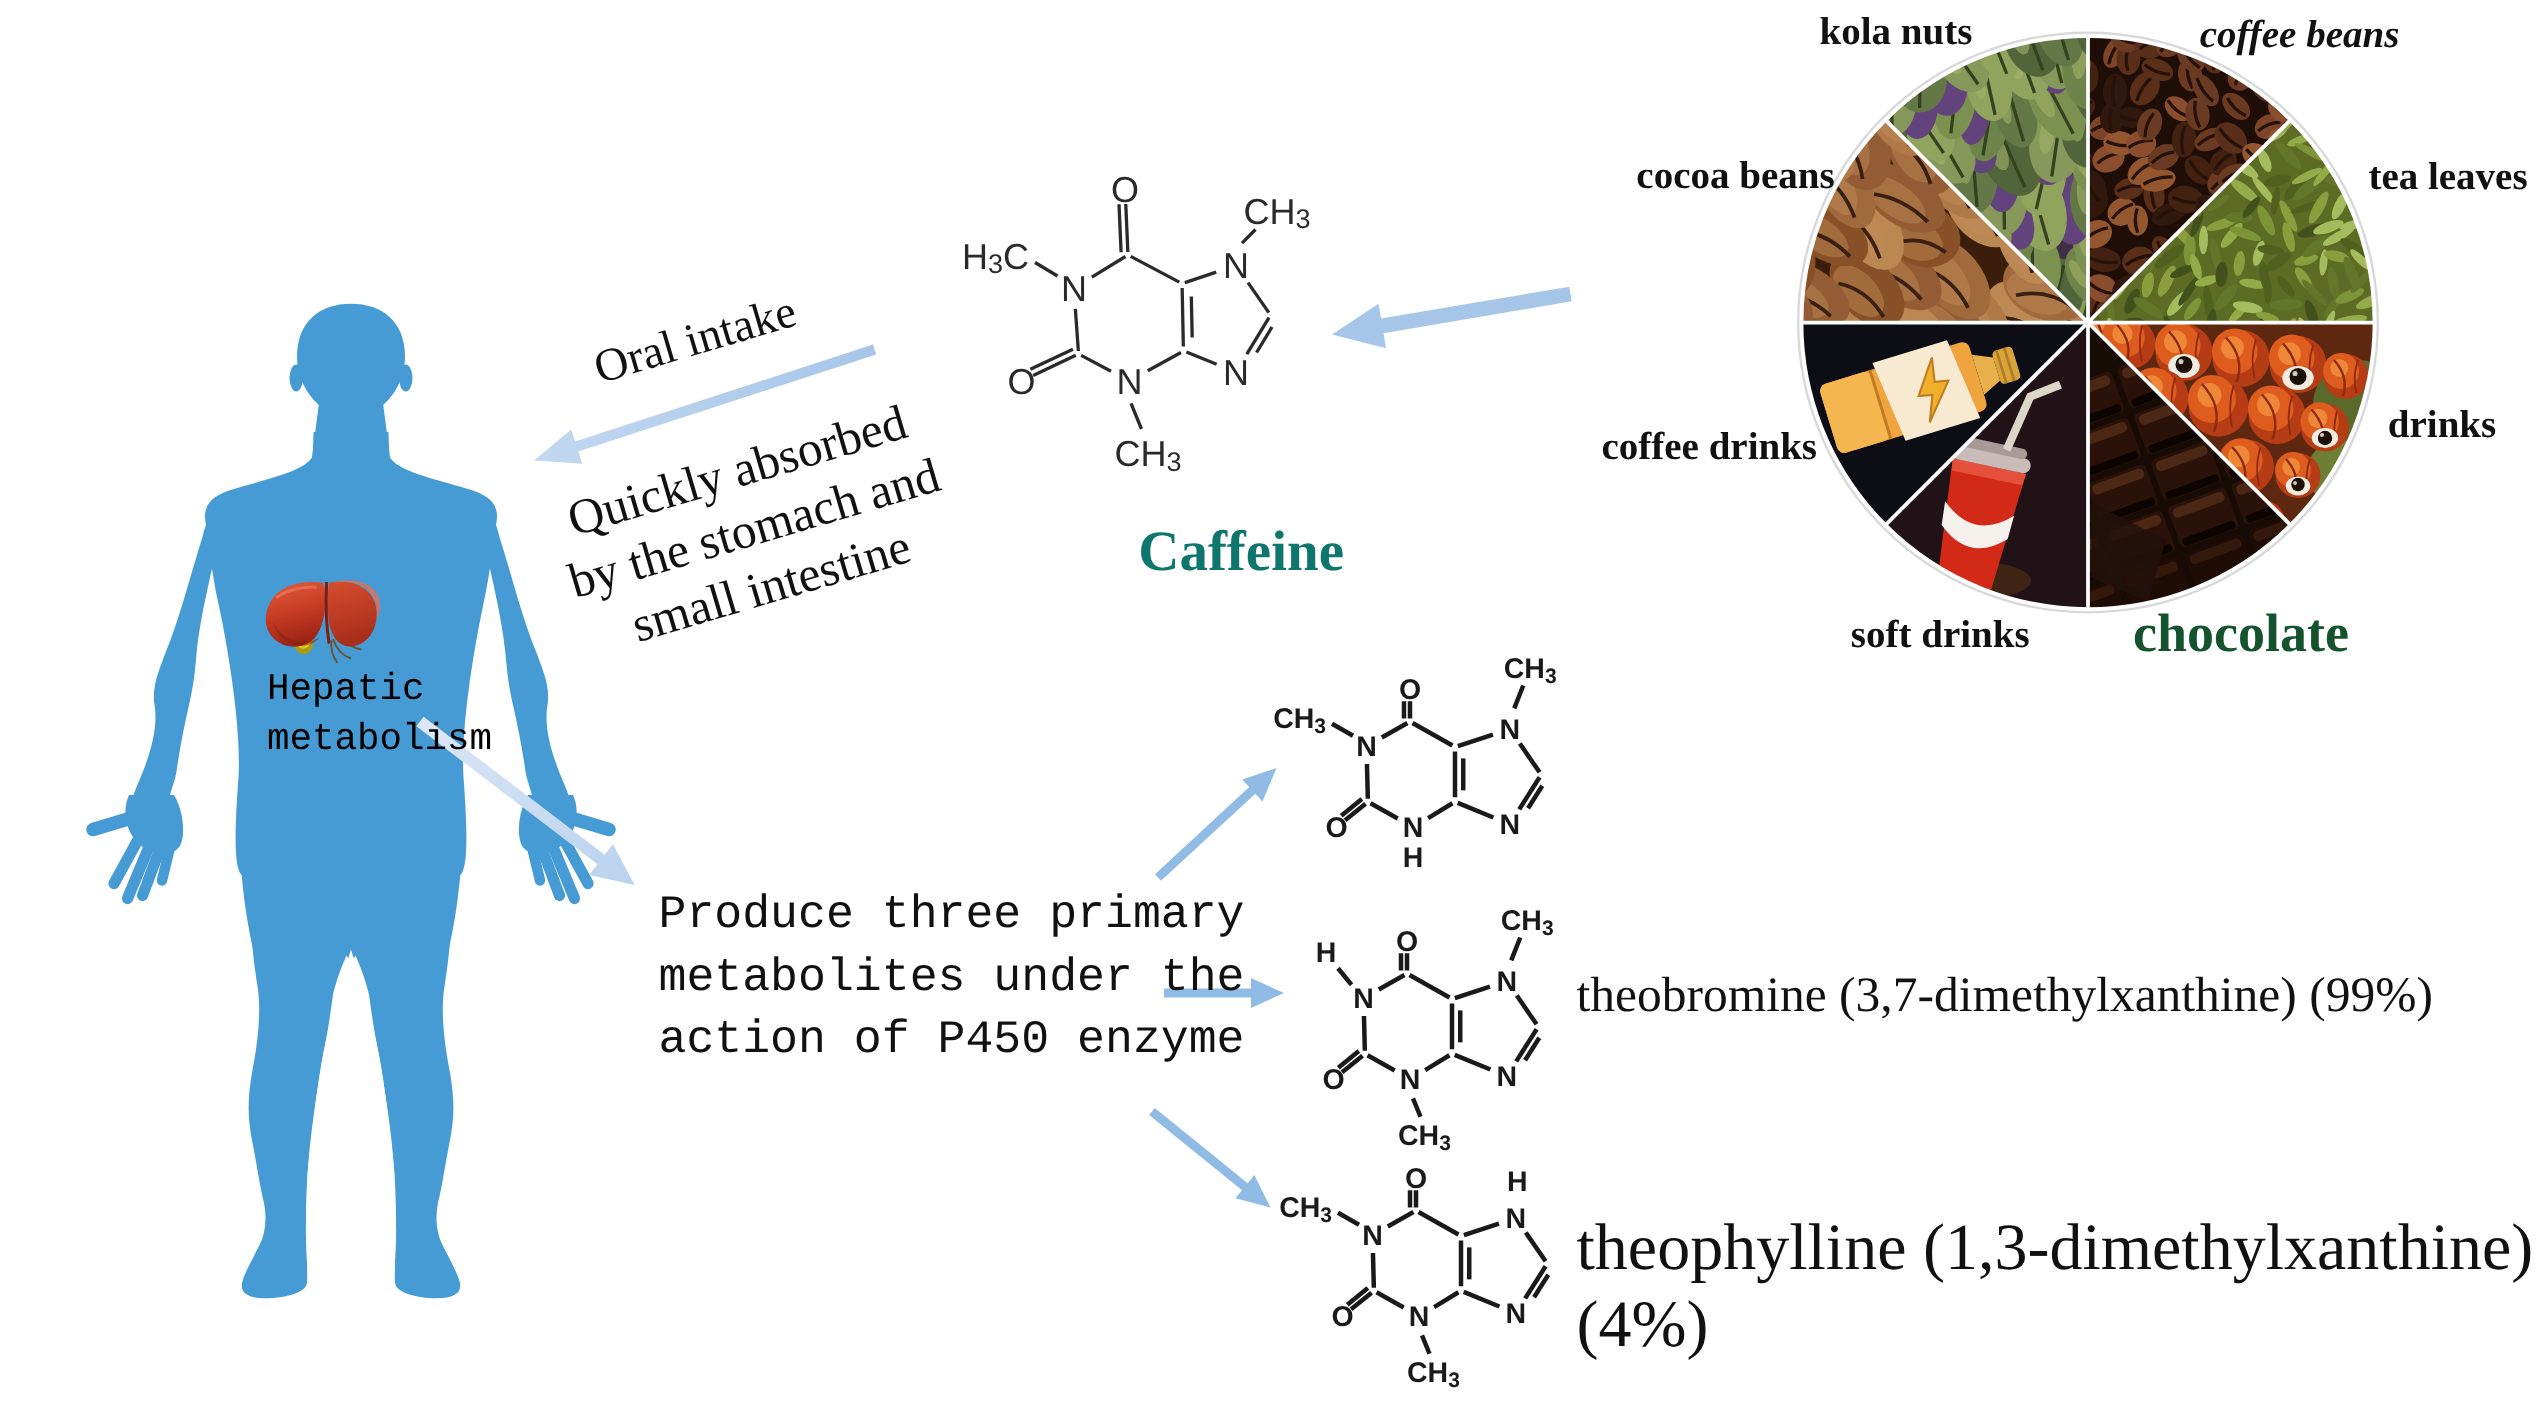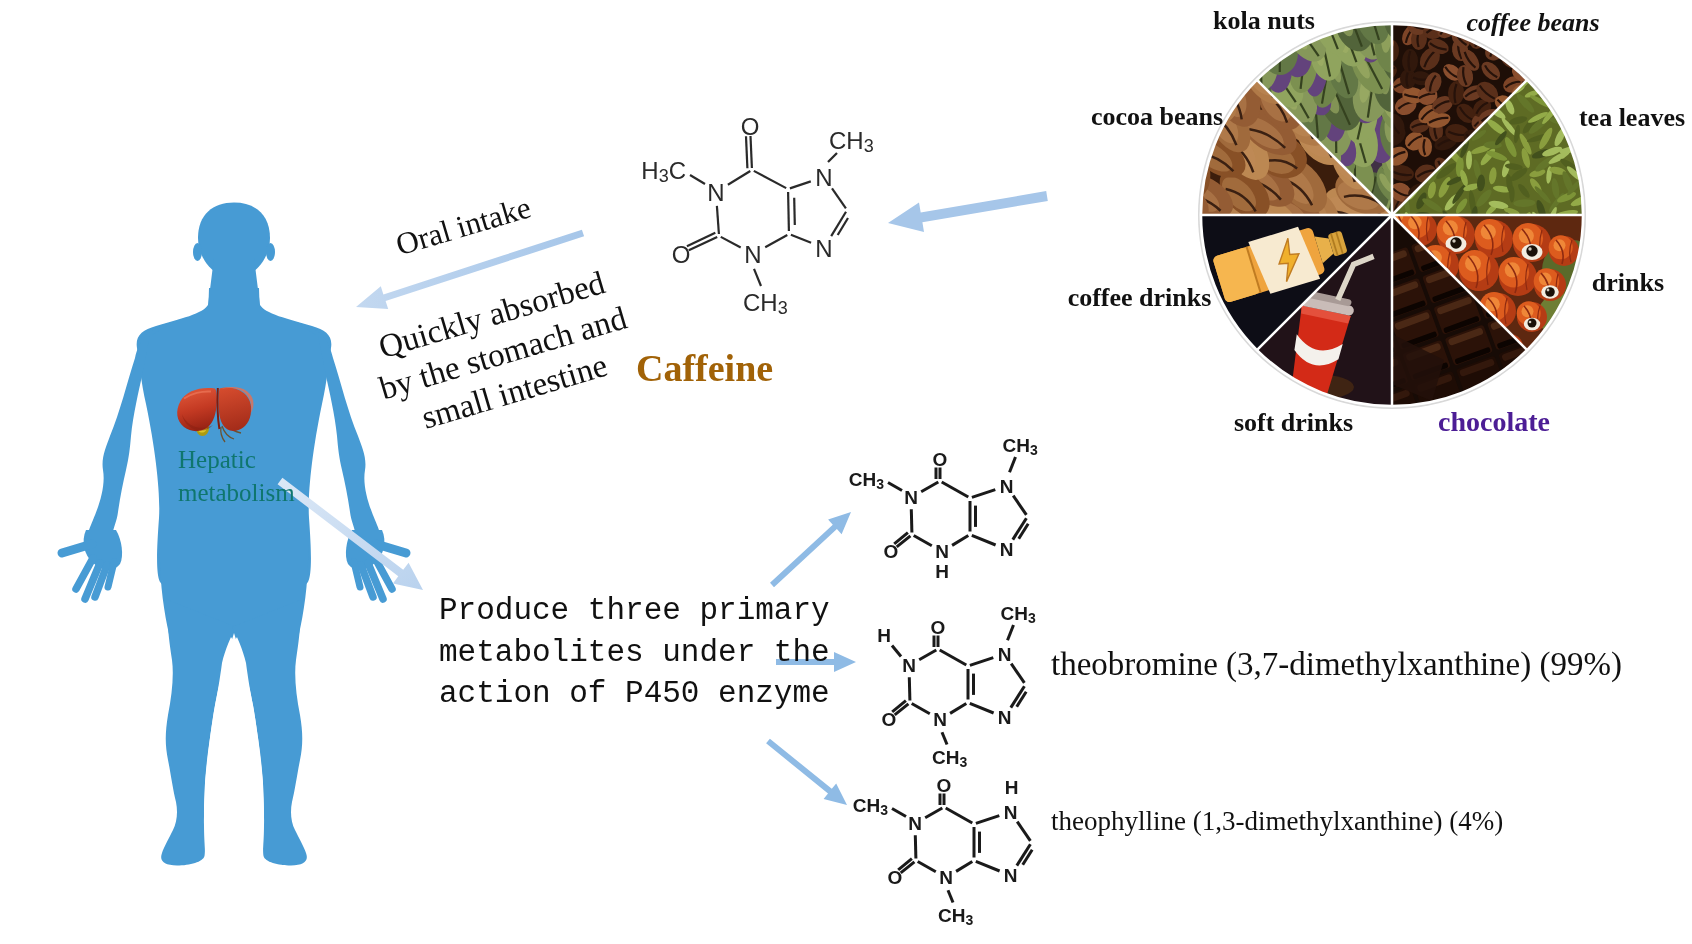--- a/index.html
+++ b/index.html
@@ -1199,25 +1199,25 @@
         <text x="946.0" y="884.3" font-family="Liberation Sans, sans-serif" font-size="19px" font-weight="700" fill="#1a1a1a" text-anchor="middle">N</text>
         <line x1="948.0" y1="890.3" x2="953.0" y2="902.5" stroke="#1a1a1a" stroke-width="3.0"></line>
         <text x="938.0" y="921.5" font-family="Liberation Sans, sans-serif" font-size="19px" font-weight="700" fill="#1a1a1a" text-anchor="start">CH<tspan font-size="14px" baseline-shift="-18%">3</tspan></text>
         <line x1="906.0" y1="816.5" x2="892.0" y2="808.5" stroke="#1a1a1a" stroke-width="3.0"></line>
         <text x="888.0" y="811.5" font-family="Liberation Sans, sans-serif" font-size="19px" font-weight="700" fill="#1a1a1a" text-anchor="end">CH<tspan font-size="14px" baseline-shift="-18%">3</tspan></text>
         <text x="1011.5" y="794.0" font-family="Liberation Sans, sans-serif" font-size="19px" font-weight="700" fill="#1a1a1a" text-anchor="middle">H</text>
       </g>
     </svg>
 <div style="position:absolute;left:397px;top:246px;white-space:nowrap;font-family:'Liberation Serif',serif;font-size:31px;color:#111;transform:rotate(-16.5deg) translateY(-50%);transform-origin:left top;">Oral intake</div>
     <div style="position:absolute;left:348px;top:293px;width:310px;font-family:'Liberation Serif',serif;font-size:33px;line-height:40px;color:#111;transform:rotate(-16.5deg);transform-origin:center;text-align:center;">Quickly absorbed<br>by the stomach and<br>small intestine</div>
-    <div style="position:absolute;left:178px;top:443px;font-family:Liberation Serif, serif;font-size:25px;line-height:33px;color:#0f766e;">Hepatic<br>metabolism</div>
-    <div style="position:absolute;left:636px;top:346px;width:260px;text-align:left;font-family:'Liberation Serif',serif;font-size:38px;font-weight:700;color:#a16207;">Caffeine</div>
+    <div style="position:absolute;left:178px;top:443px;font-family:Liberation Mono, monospace;font-size:25px;line-height:33px;color:#000000;">Hepatic<br>metabolism</div>
+    <div style="position:absolute;left:636px;top:346px;width:260px;text-align:right;font-family:'Liberation Serif',serif;font-size:38px;font-weight:700;color:#0f766e;">Caffeine</div>
     <div style="position:absolute;left:439px;top:590px;font-family:Liberation Mono, monospace;font-size:31px;line-height:41.5px;color:#111;">Produce three primary<br>metabolites under the<br>action of P450 enzyme</div>
     <div style="position:absolute;left:1051px;top:646px;font-family:'Liberation Serif',serif;font-size:33px;color:#111;">theobromine (3,7-dimethylxanthine) (99%)</div>
-    <div style="position:absolute;left:1051px;top:806px;font-family:'Liberation Serif',serif;font-size:27px;color:#111;">theophylline (1,3-dimethylxanthine) (4%)</div>
+    <div style="position:absolute;left:1051px;top:806px;font-family:'Liberation Serif',serif;font-size:44px;color:#111;">theophylline (1,3-dimethylxanthine) (4%)</div>
     <div style="position:absolute;left:1264px;top:21px;transform:translate(-50%,-50%);white-space:nowrap;font-family:'Liberation Serif',serif;font-size:26px;font-weight:700;color:#111;">kola nuts</div>
     <div style="position:absolute;left:1533px;top:22.5px;transform:translate(-50%,-50%);white-space:nowrap;font-family:'Liberation Serif',serif;font-size:26px;font-weight:700;color:#111;font-style:italic;">coffee beans</div>
     <div style="position:absolute;left:1620px;top:118px;transform:translate(-50%,-50%);white-space:nowrap;font-family:'Liberation Serif',serif;font-size:26px;font-weight:700;color:#111;margin-left:12px;">tea leaves</div>
     <div style="position:absolute;left:1628px;top:282.5px;transform:translate(-50%,-50%);white-space:nowrap;font-family:'Liberation Serif',serif;font-size:26px;font-weight:700;color:#111;">drinks</div>
-    <div style="position:absolute;left:1494px;top:422px;transform:translate(-50%,-50%);white-space:nowrap;font-family:'Liberation Serif',serif;font-size:28px;font-weight:700;color:#4c1d95;">chocolate</div>
+    <div style="position:absolute;left:1494px;top:422px;transform:translate(-50%,-50%);white-space:nowrap;font-family:'Liberation Serif',serif;font-size:36px;font-weight:700;color:#14532d;">chocolate</div>
     <div style="position:absolute;left:1293.5px;top:423px;transform:translate(-50%,-50%);white-space:nowrap;font-family:'Liberation Serif',serif;font-size:26px;font-weight:700;color:#111;">soft drinks</div>
     <div style="position:absolute;left:1139.5px;top:297.5px;transform:translate(-50%,-50%);white-space:nowrap;font-family:'Liberation Serif',serif;font-size:26px;font-weight:700;color:#111;">coffee drinks</div>
     <div style="position:absolute;left:1157px;top:117px;transform:translate(-50%,-50%);white-space:nowrap;font-family:'Liberation Serif',serif;font-size:26px;font-weight:700;color:#111;">cocoa beans</div>
 </div>
 </body></html>

